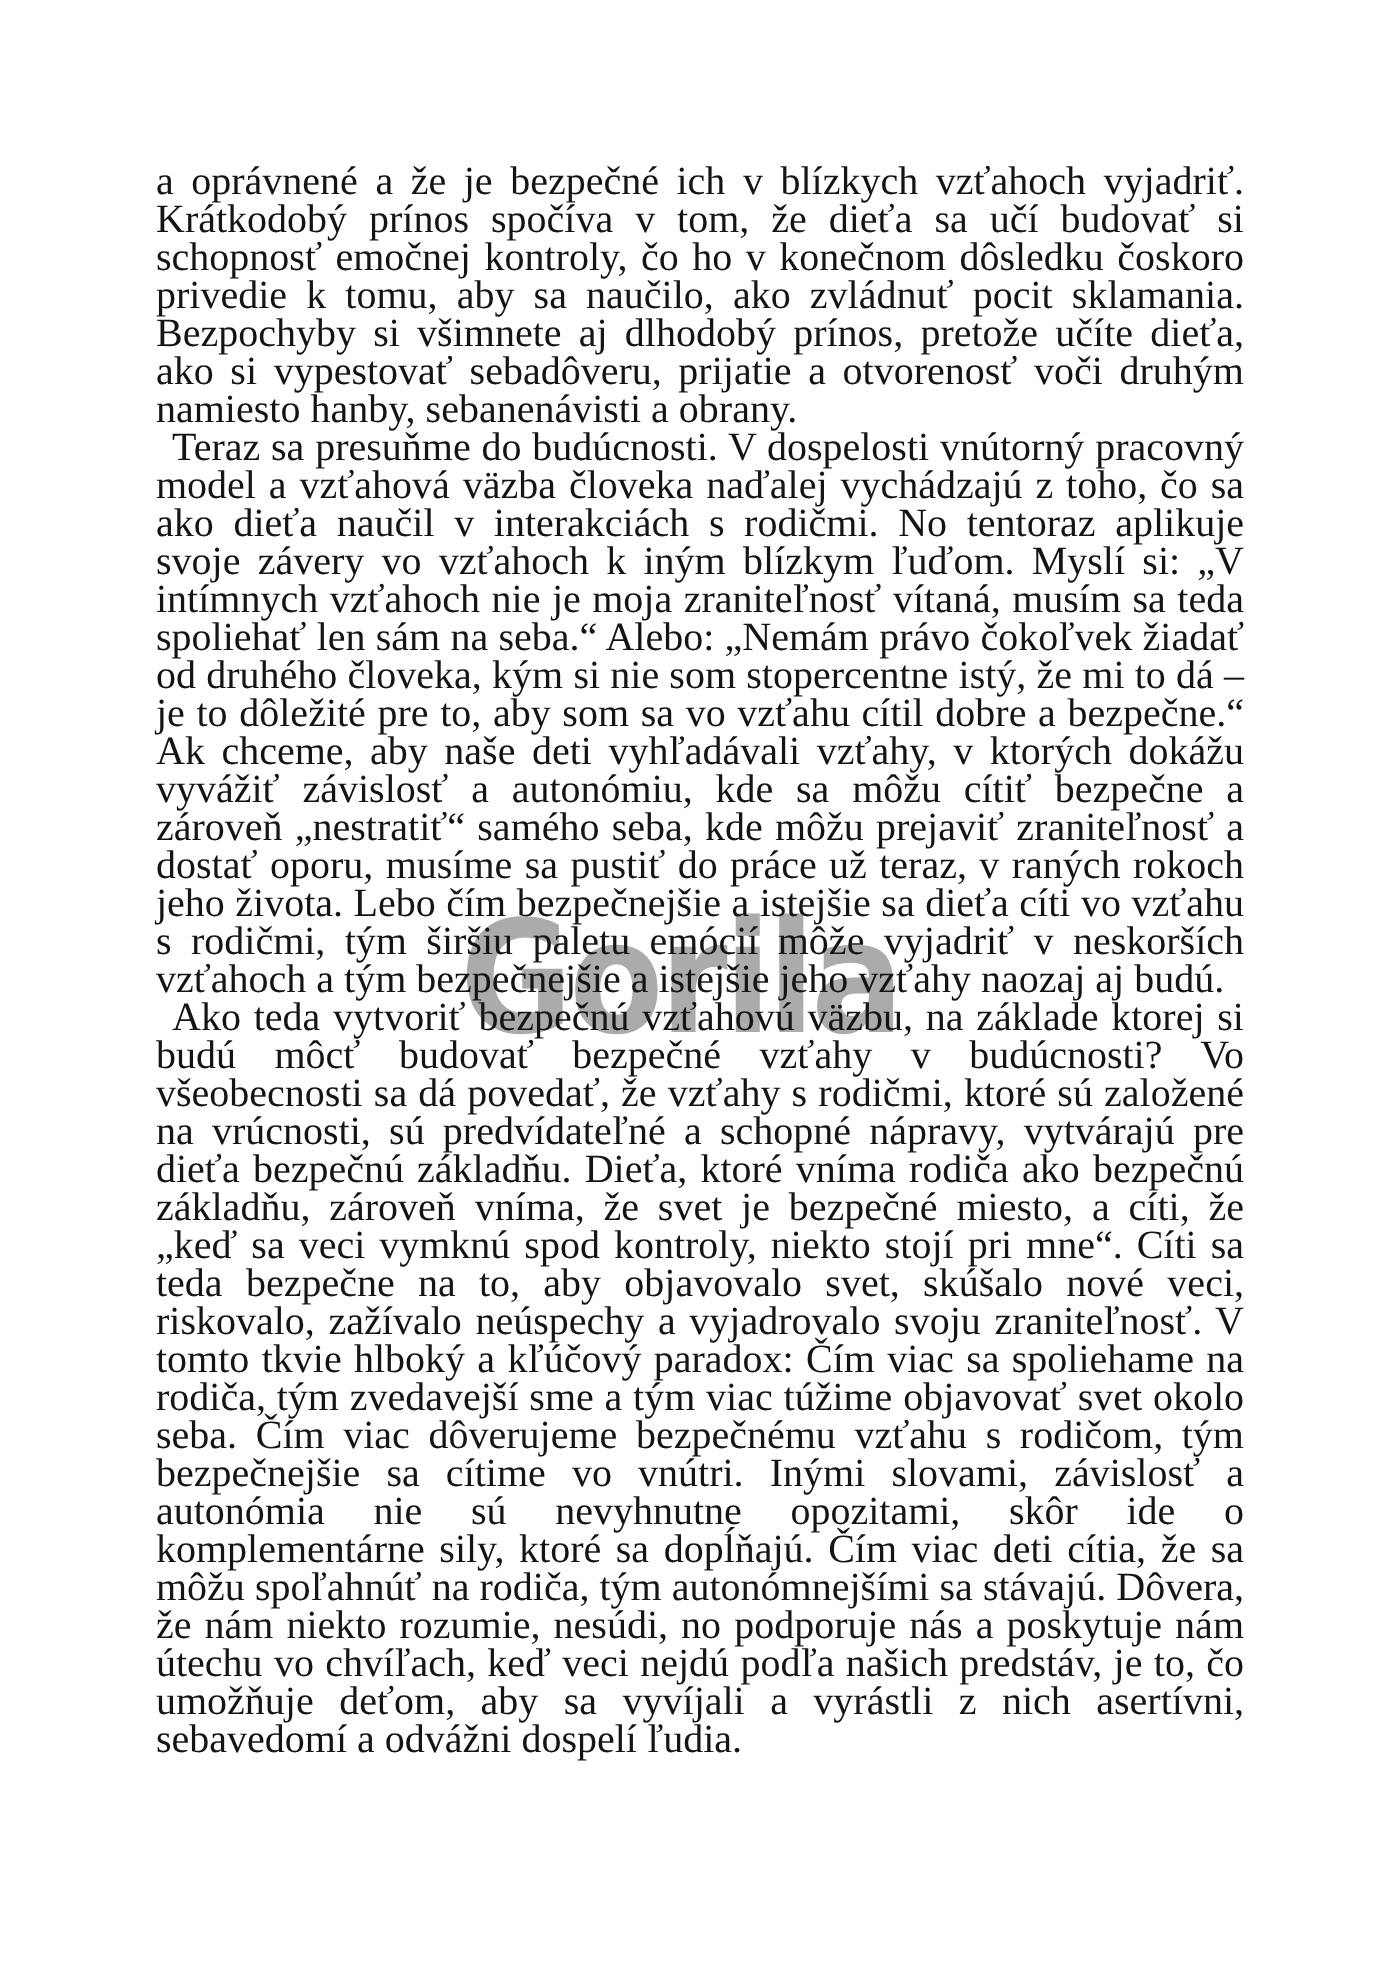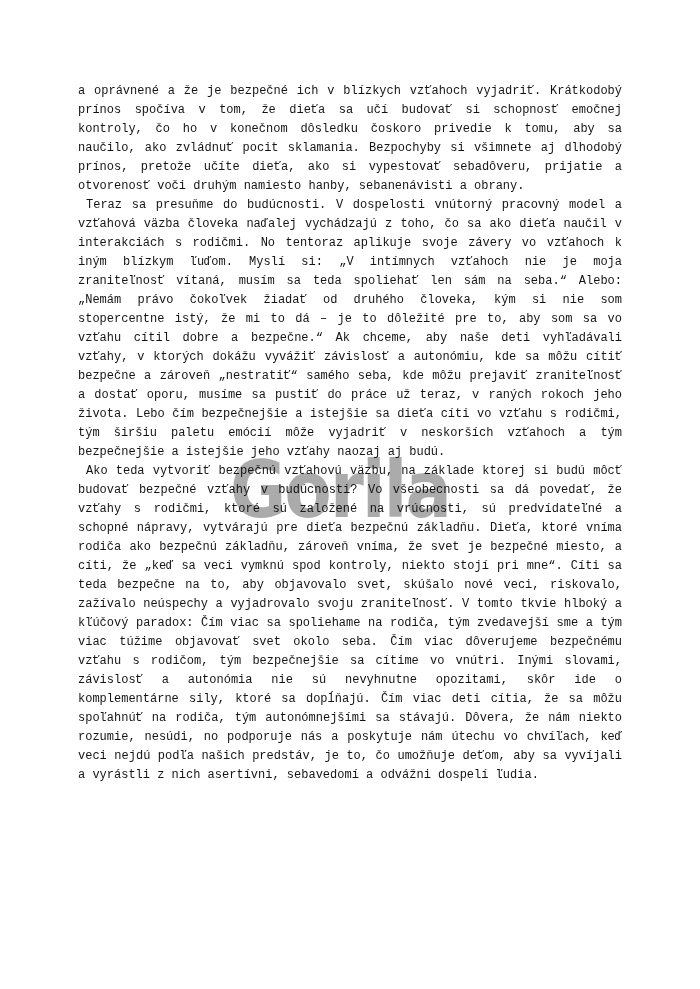--- a/index.html
+++ b/index.html
@@ -32,22 +32,22 @@
   }
   .text-block {
     position: absolute;
     left: 78px;
     top: 82px;
     width: 544px;
     z-index: 1;
   }
   .para {
     margin: 0;
-    font-family: Liberation Mono, monospace;
-    font-size: 12px;
+    font-family: Liberation Serif, serif;
+    font-size: 20px;
     line-height: 19px;
     text-align: justify;
     color: #141414;
   }
   .para.indent {
     text-indent: 8px;
   }
 </style>
 </head>
 <body>

